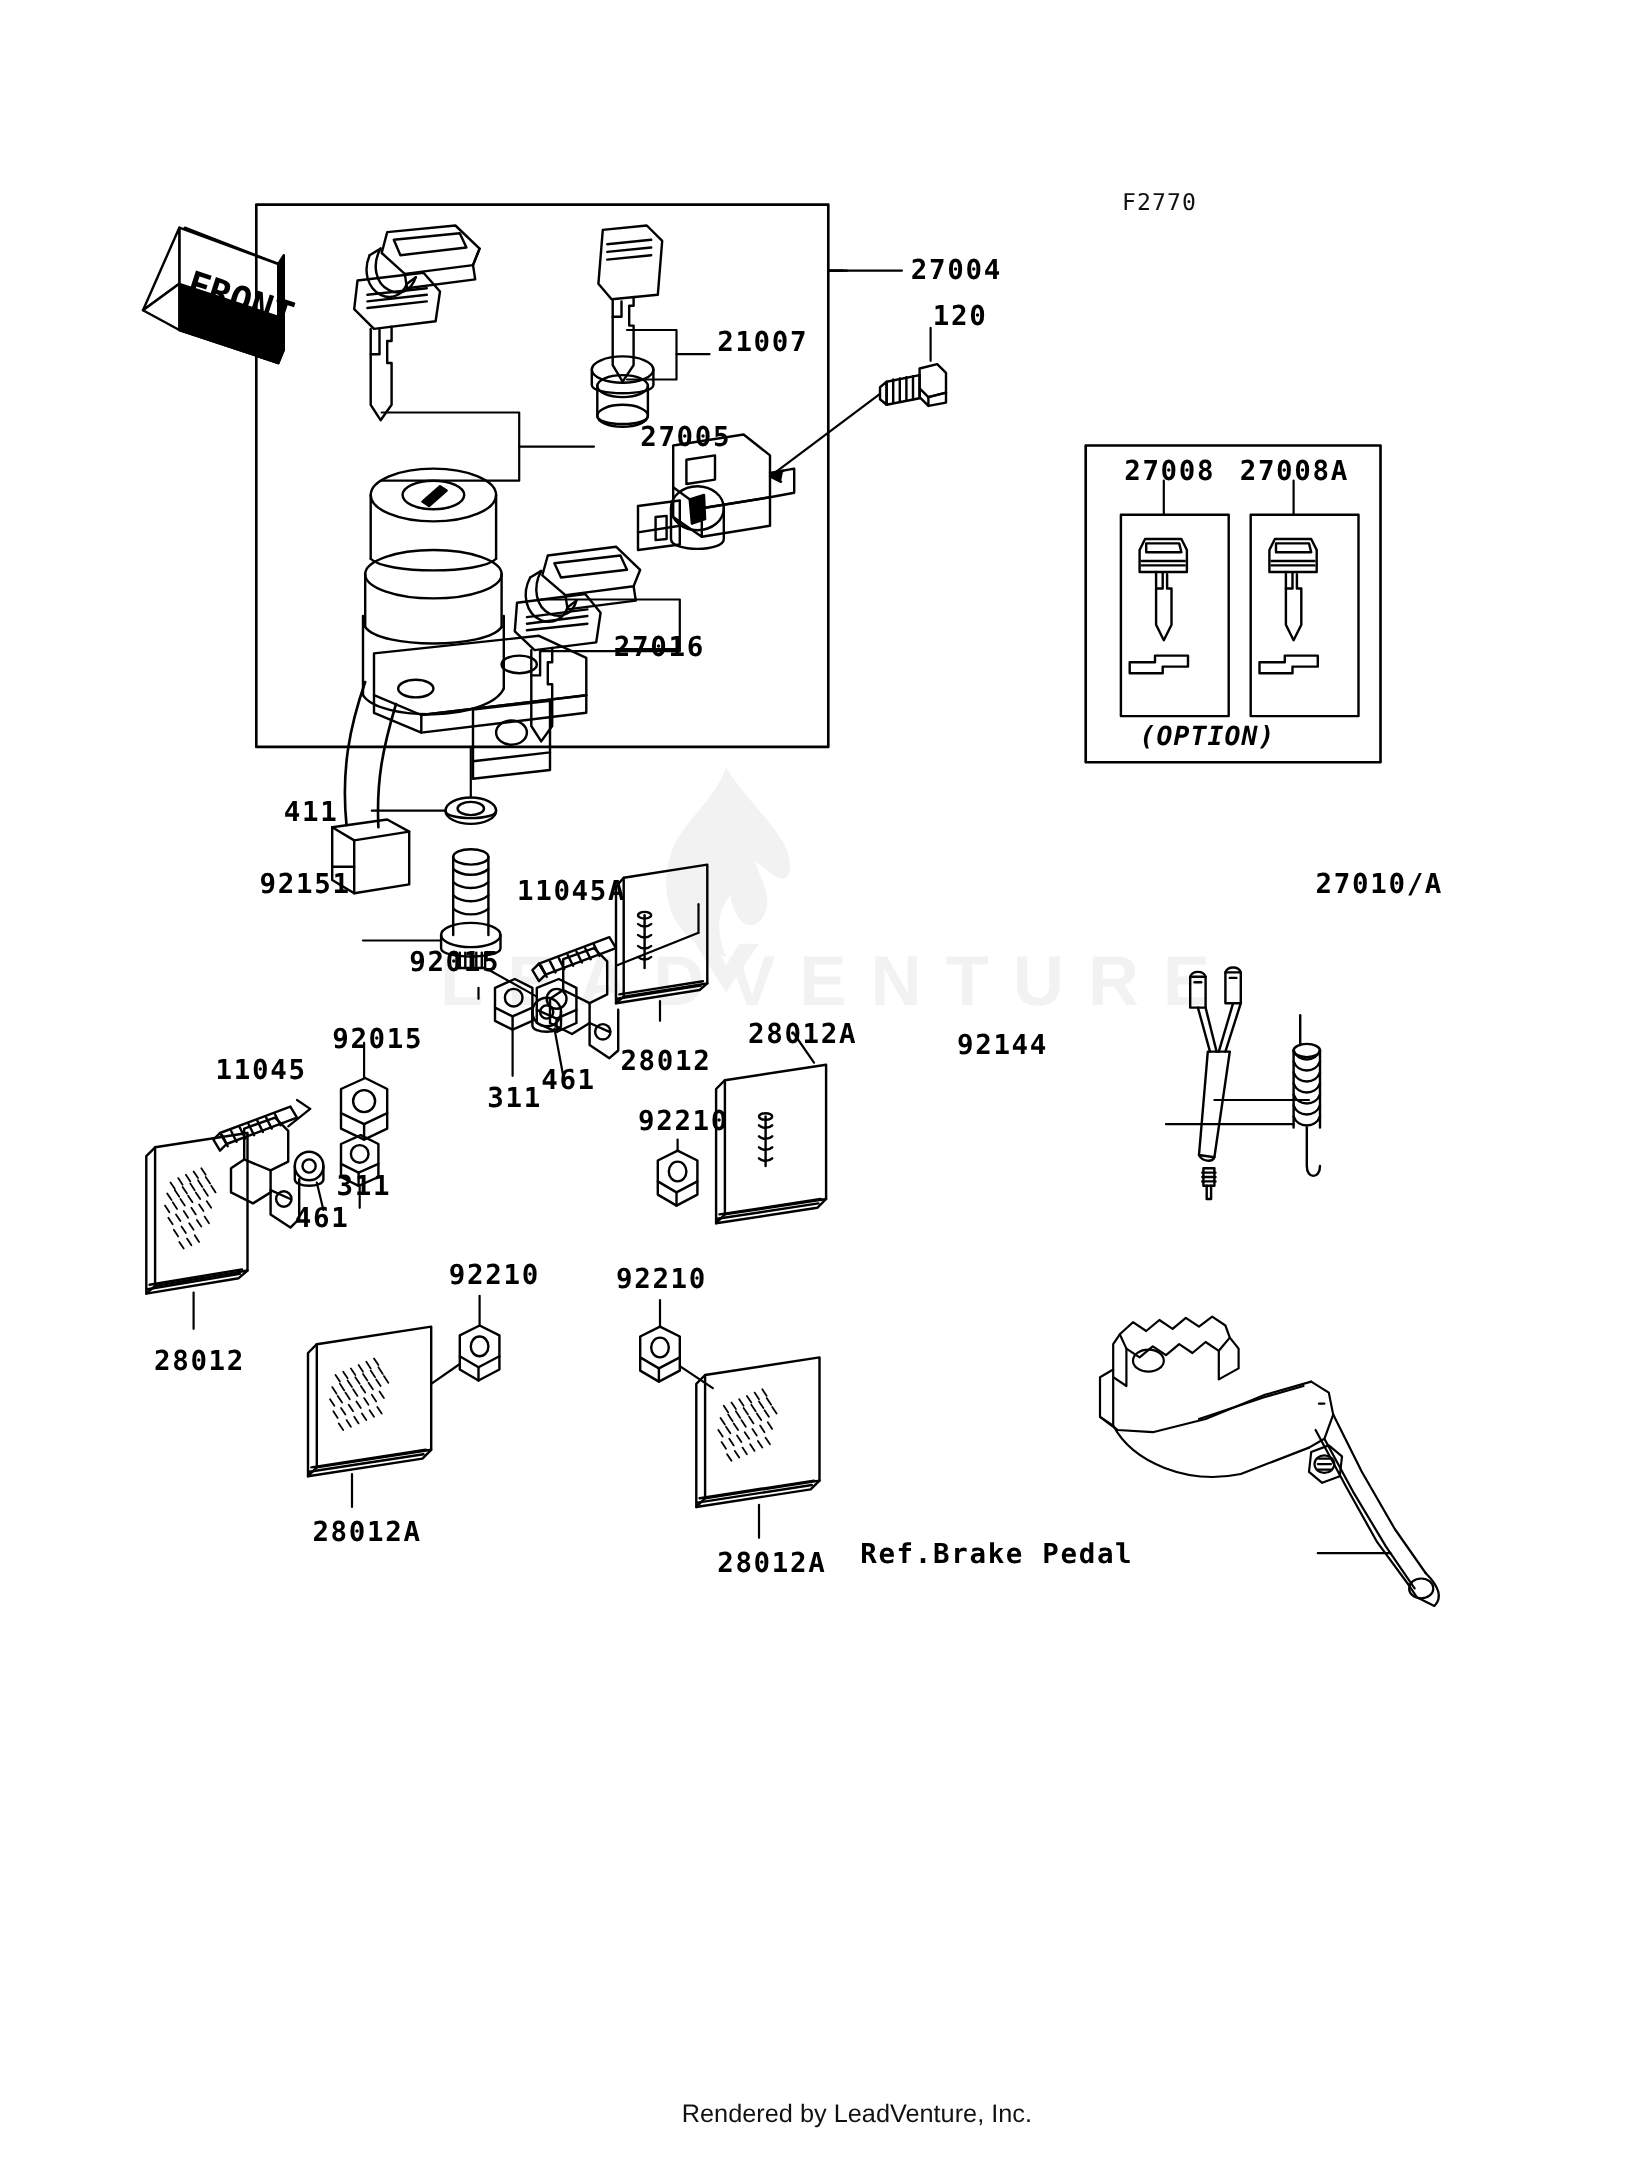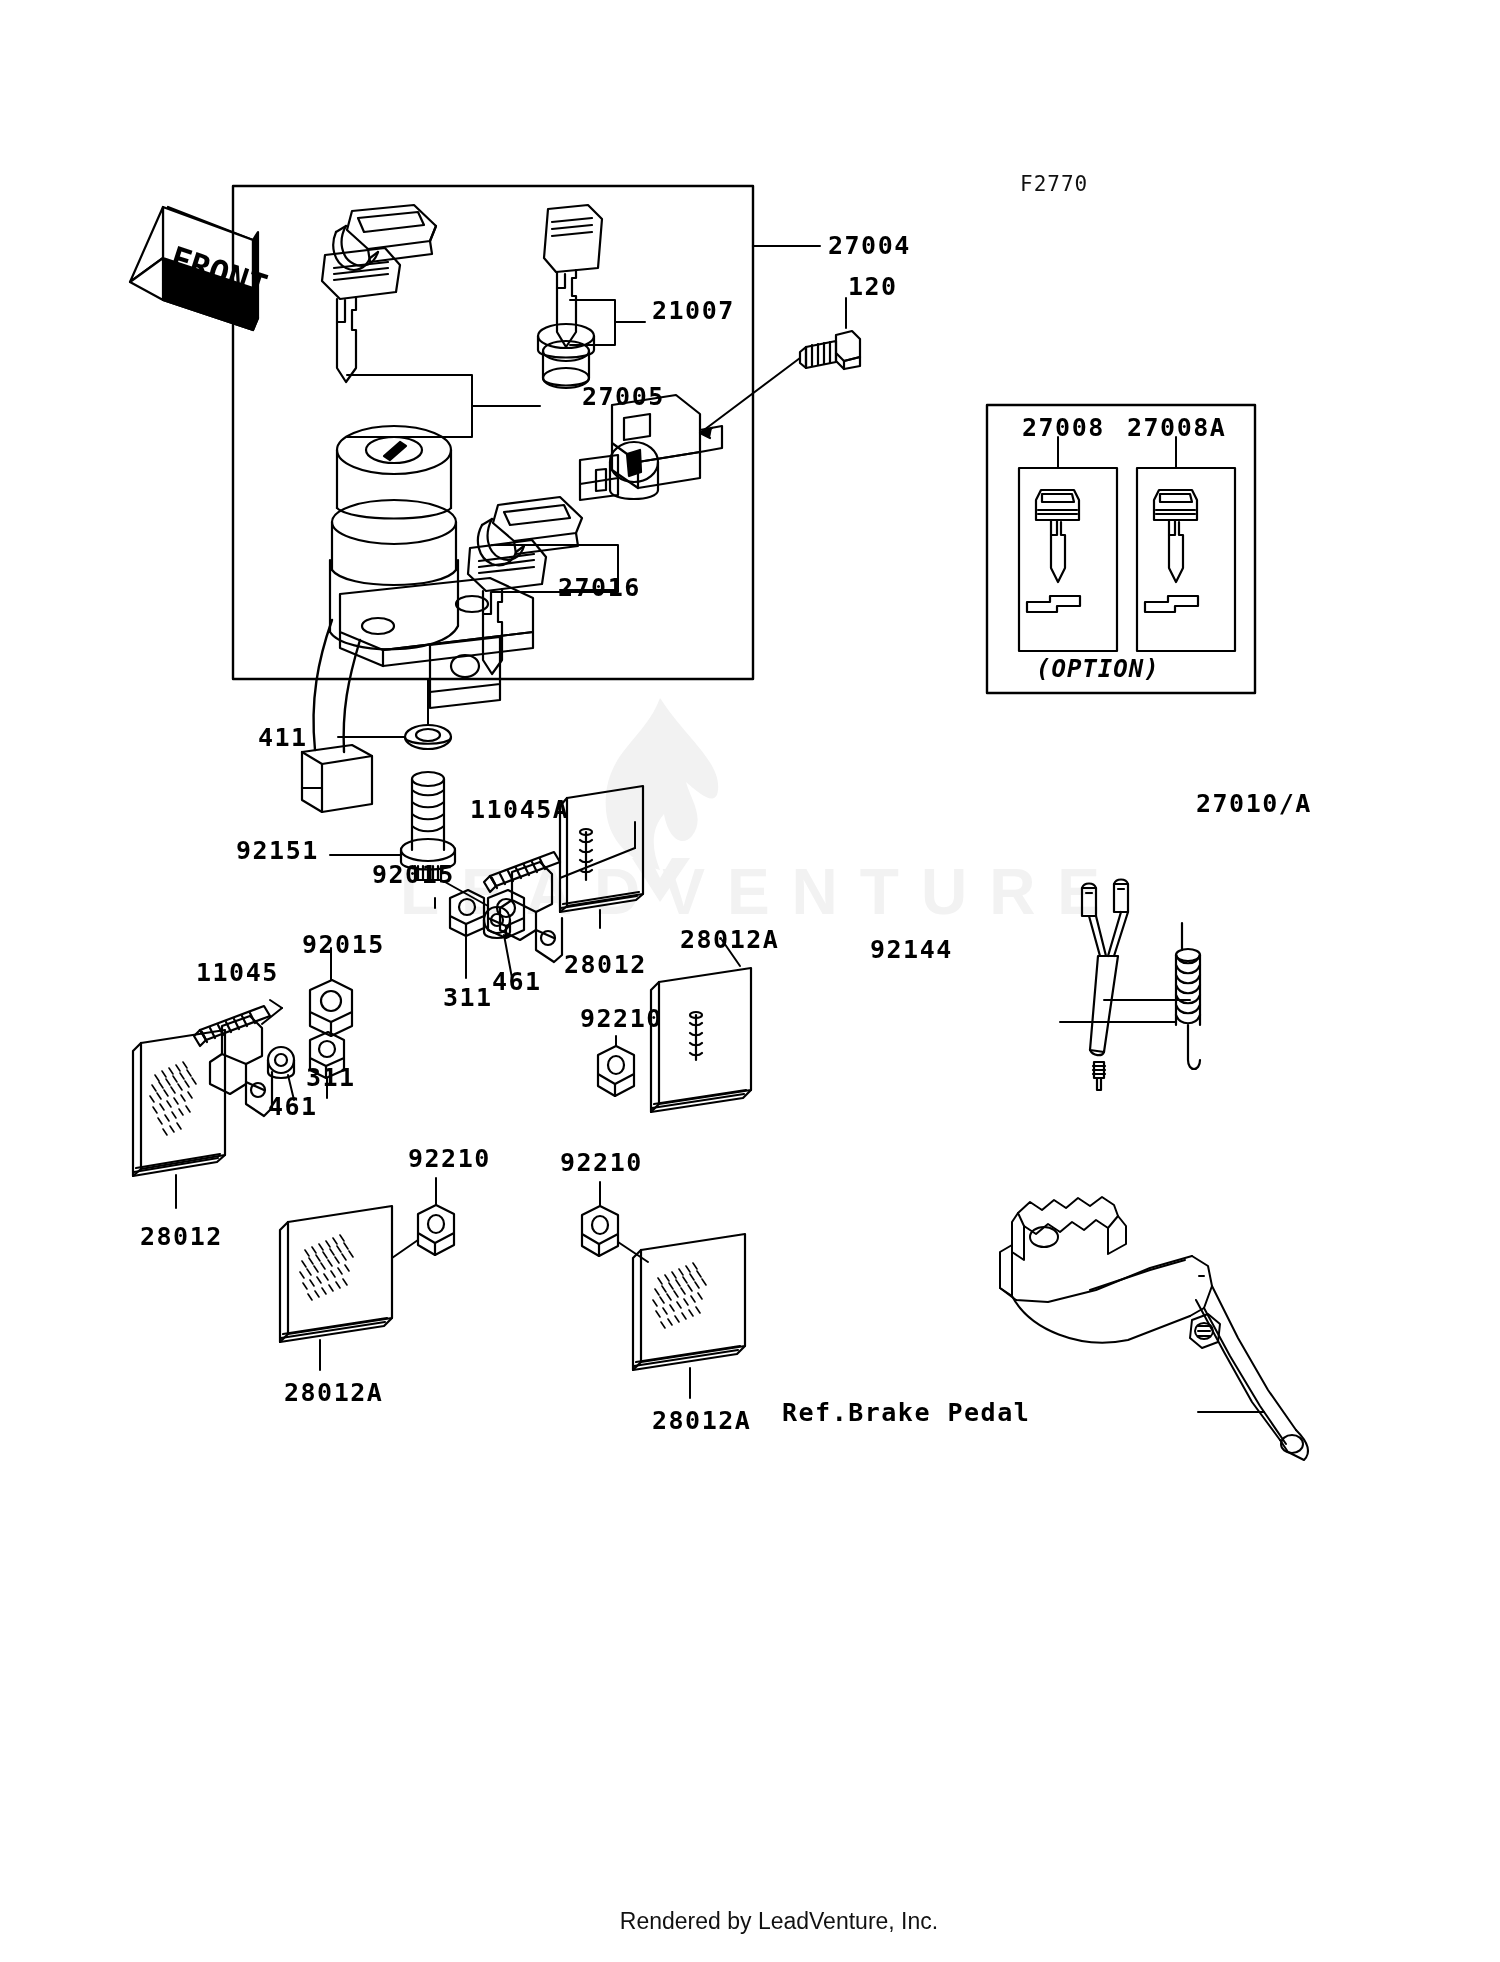--- a/index.html
+++ b/index.html
@@ -551,21 +551,21 @@
     <div class="lbl" style="left:652px; top:296px;">21007</div>
 
     <div class="lbl" style="left:582px; top:338px;margin-top:44px;">27005</div>
 
     <div class="lbl" style="left:828px; top:272px;margin-left:20px;">120</div>
 
     <div class="lbl" style="left:558px; top:573px;">27016</div>
 
     <div class="lbl" style="left:258px; top:723px;">411</div>
 
-    <div class="lbl" style="left:236px; top:836px;">92151</div>
+    <div class="lbl" style="left:236px; top:789px;">92151</div>
 
     <div class="lbl" style="left:470px; top:795px;">11045A</div>
 
     <div class="lbl" style="left:372px; top:860px;">92015</div>
 
     <div class="lbl" style="left:302px; top:930px;">92015</div>
 
     <div class="lbl" style="left:443px; top:983px;">311</div>
 
     <div class="lbl" style="left:306px; top:1063px;">311</div>

